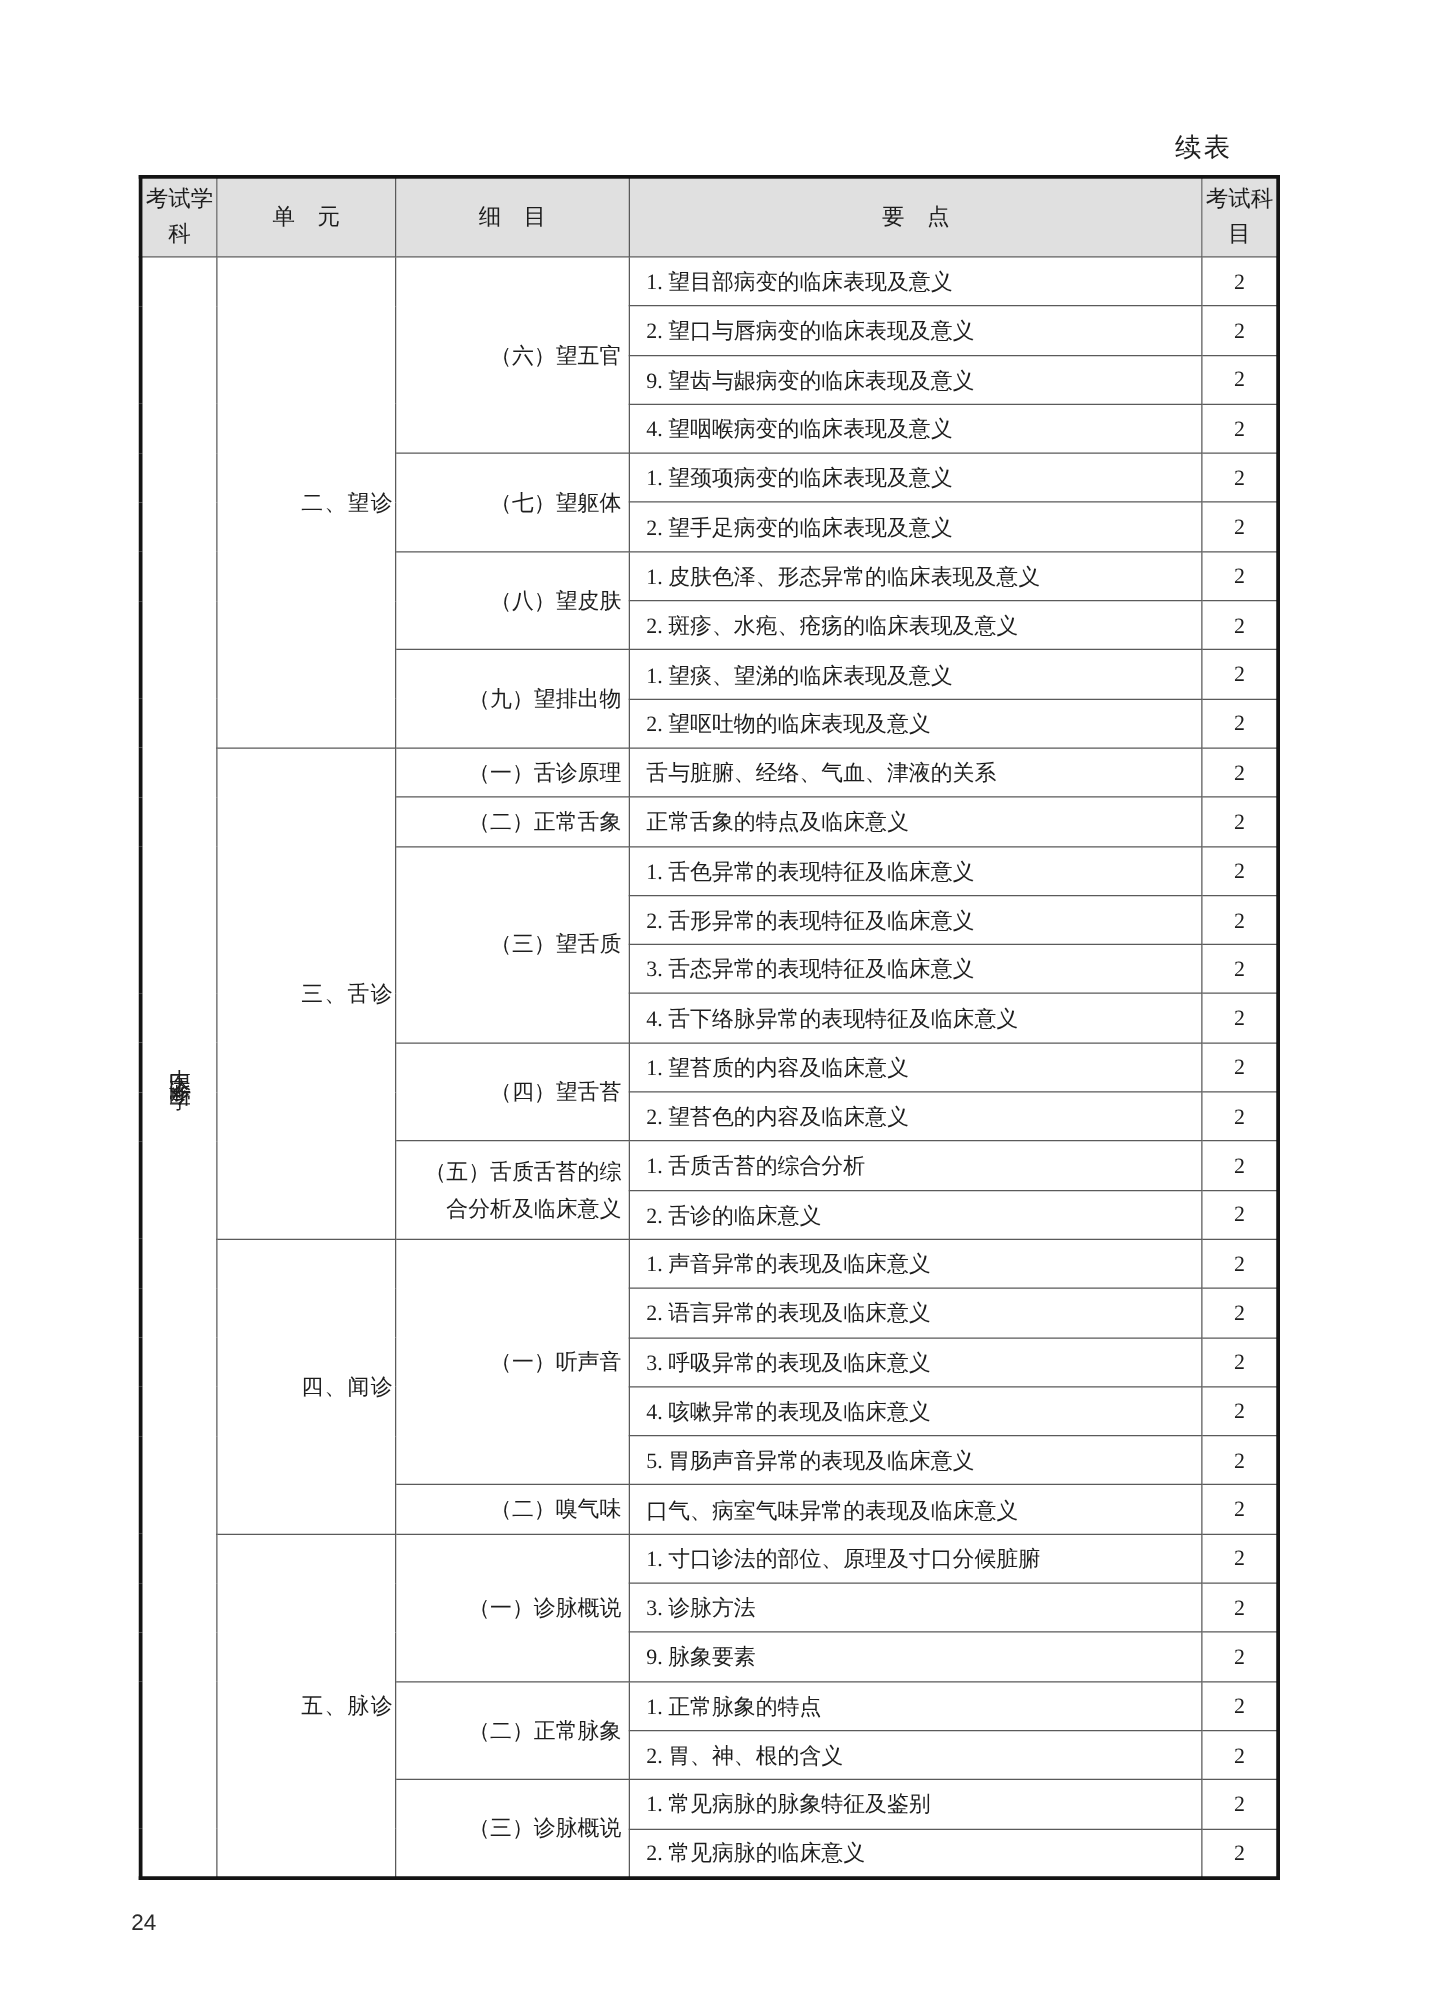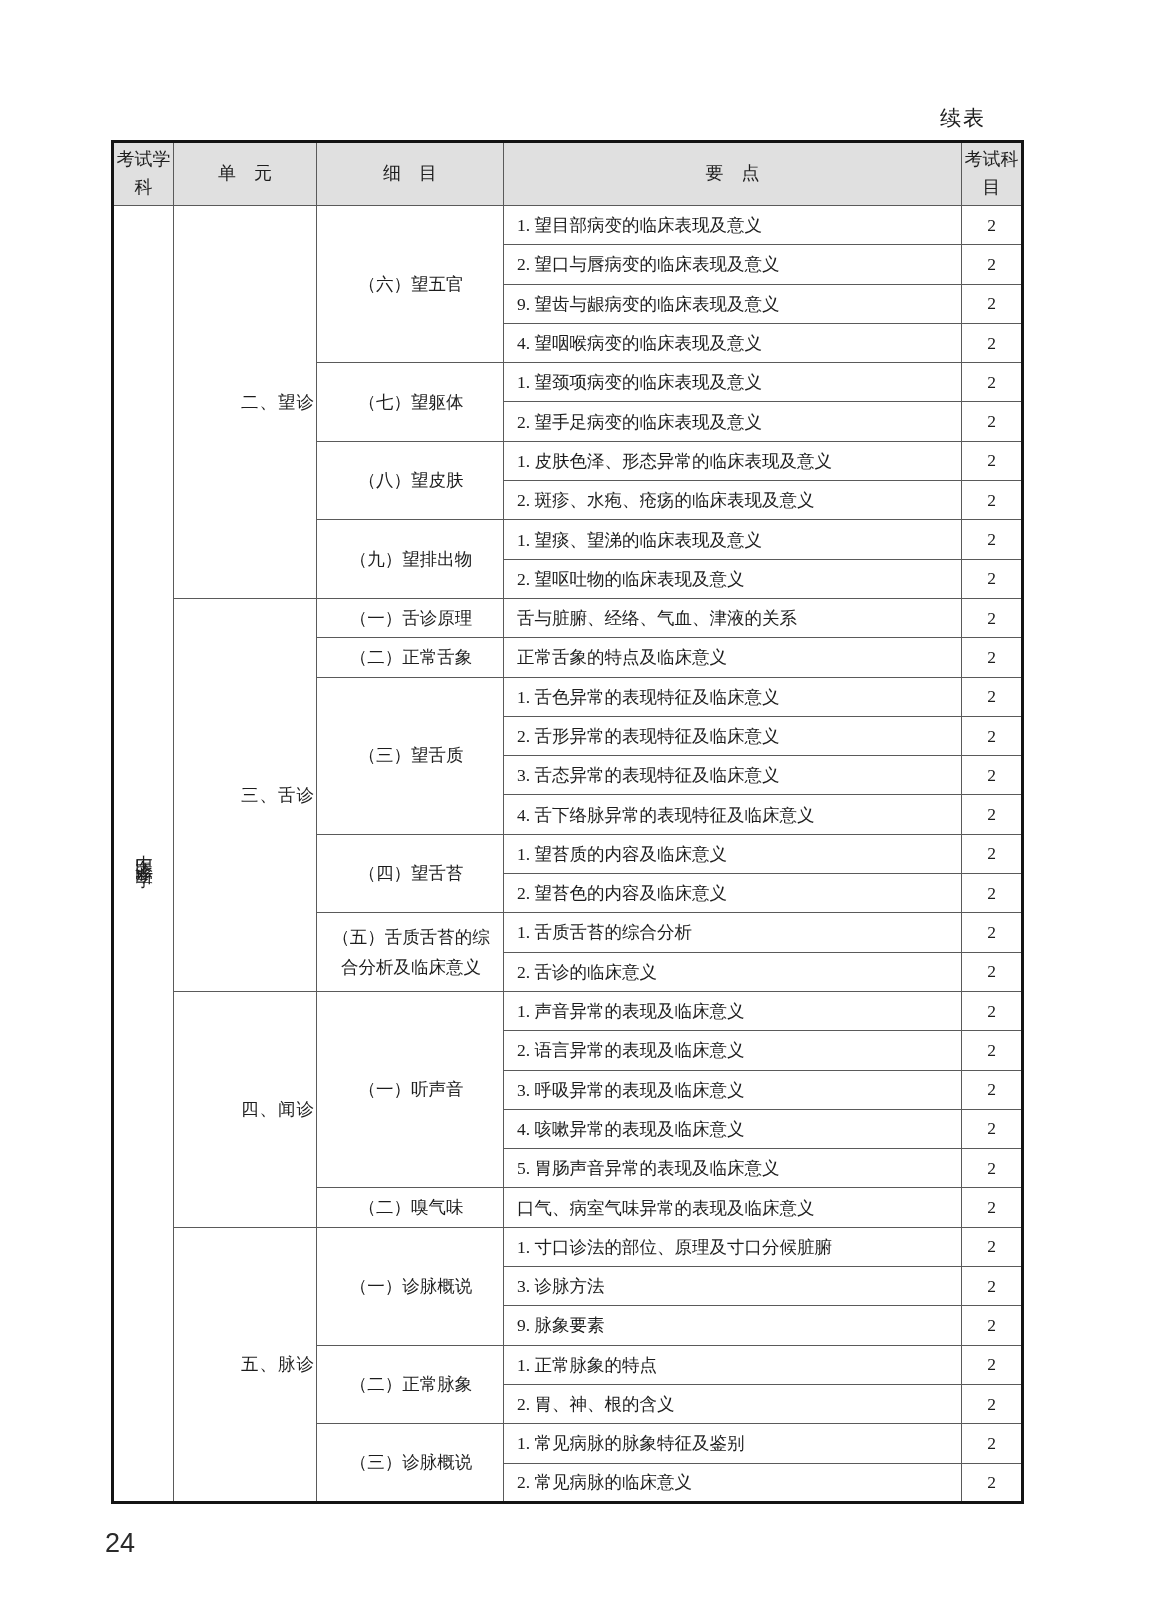--- a/index.html
+++ b/index.html
@@ -55,34 +55,34 @@
     letter-spacing: 4px;
     font-size: 17.5px;
     line-height: 1.1;
   }
   td.unit-cell {
     text-align: right;
     padding-left: 7px;
     letter-spacing: 1px;
   }
   td.detail-cell {
-    text-align: center;
+    text-align: right;
     padding: 2px 6px 2px 8px;
     line-height: 1.75;
     font-family: Liberation Serif, serif;
   }
   td.point-cell {
     text-align: left;
     padding: 0 6px 0 13px;
   }
   td.score-cell { text-align: center; }
   .page-number {
     position: absolute;
     top: 1528px; left: 105px;
-    font-size: 27px;
+    font-size: 18px;
     font-family: "Liberation Sans", "DejaVu Sans", sans-serif;
     color: #2a2a2a;
   }
 </style>
 </head>
 <body>
 
 <div class="page">
 
   <div class="continued-label">续表</div>

